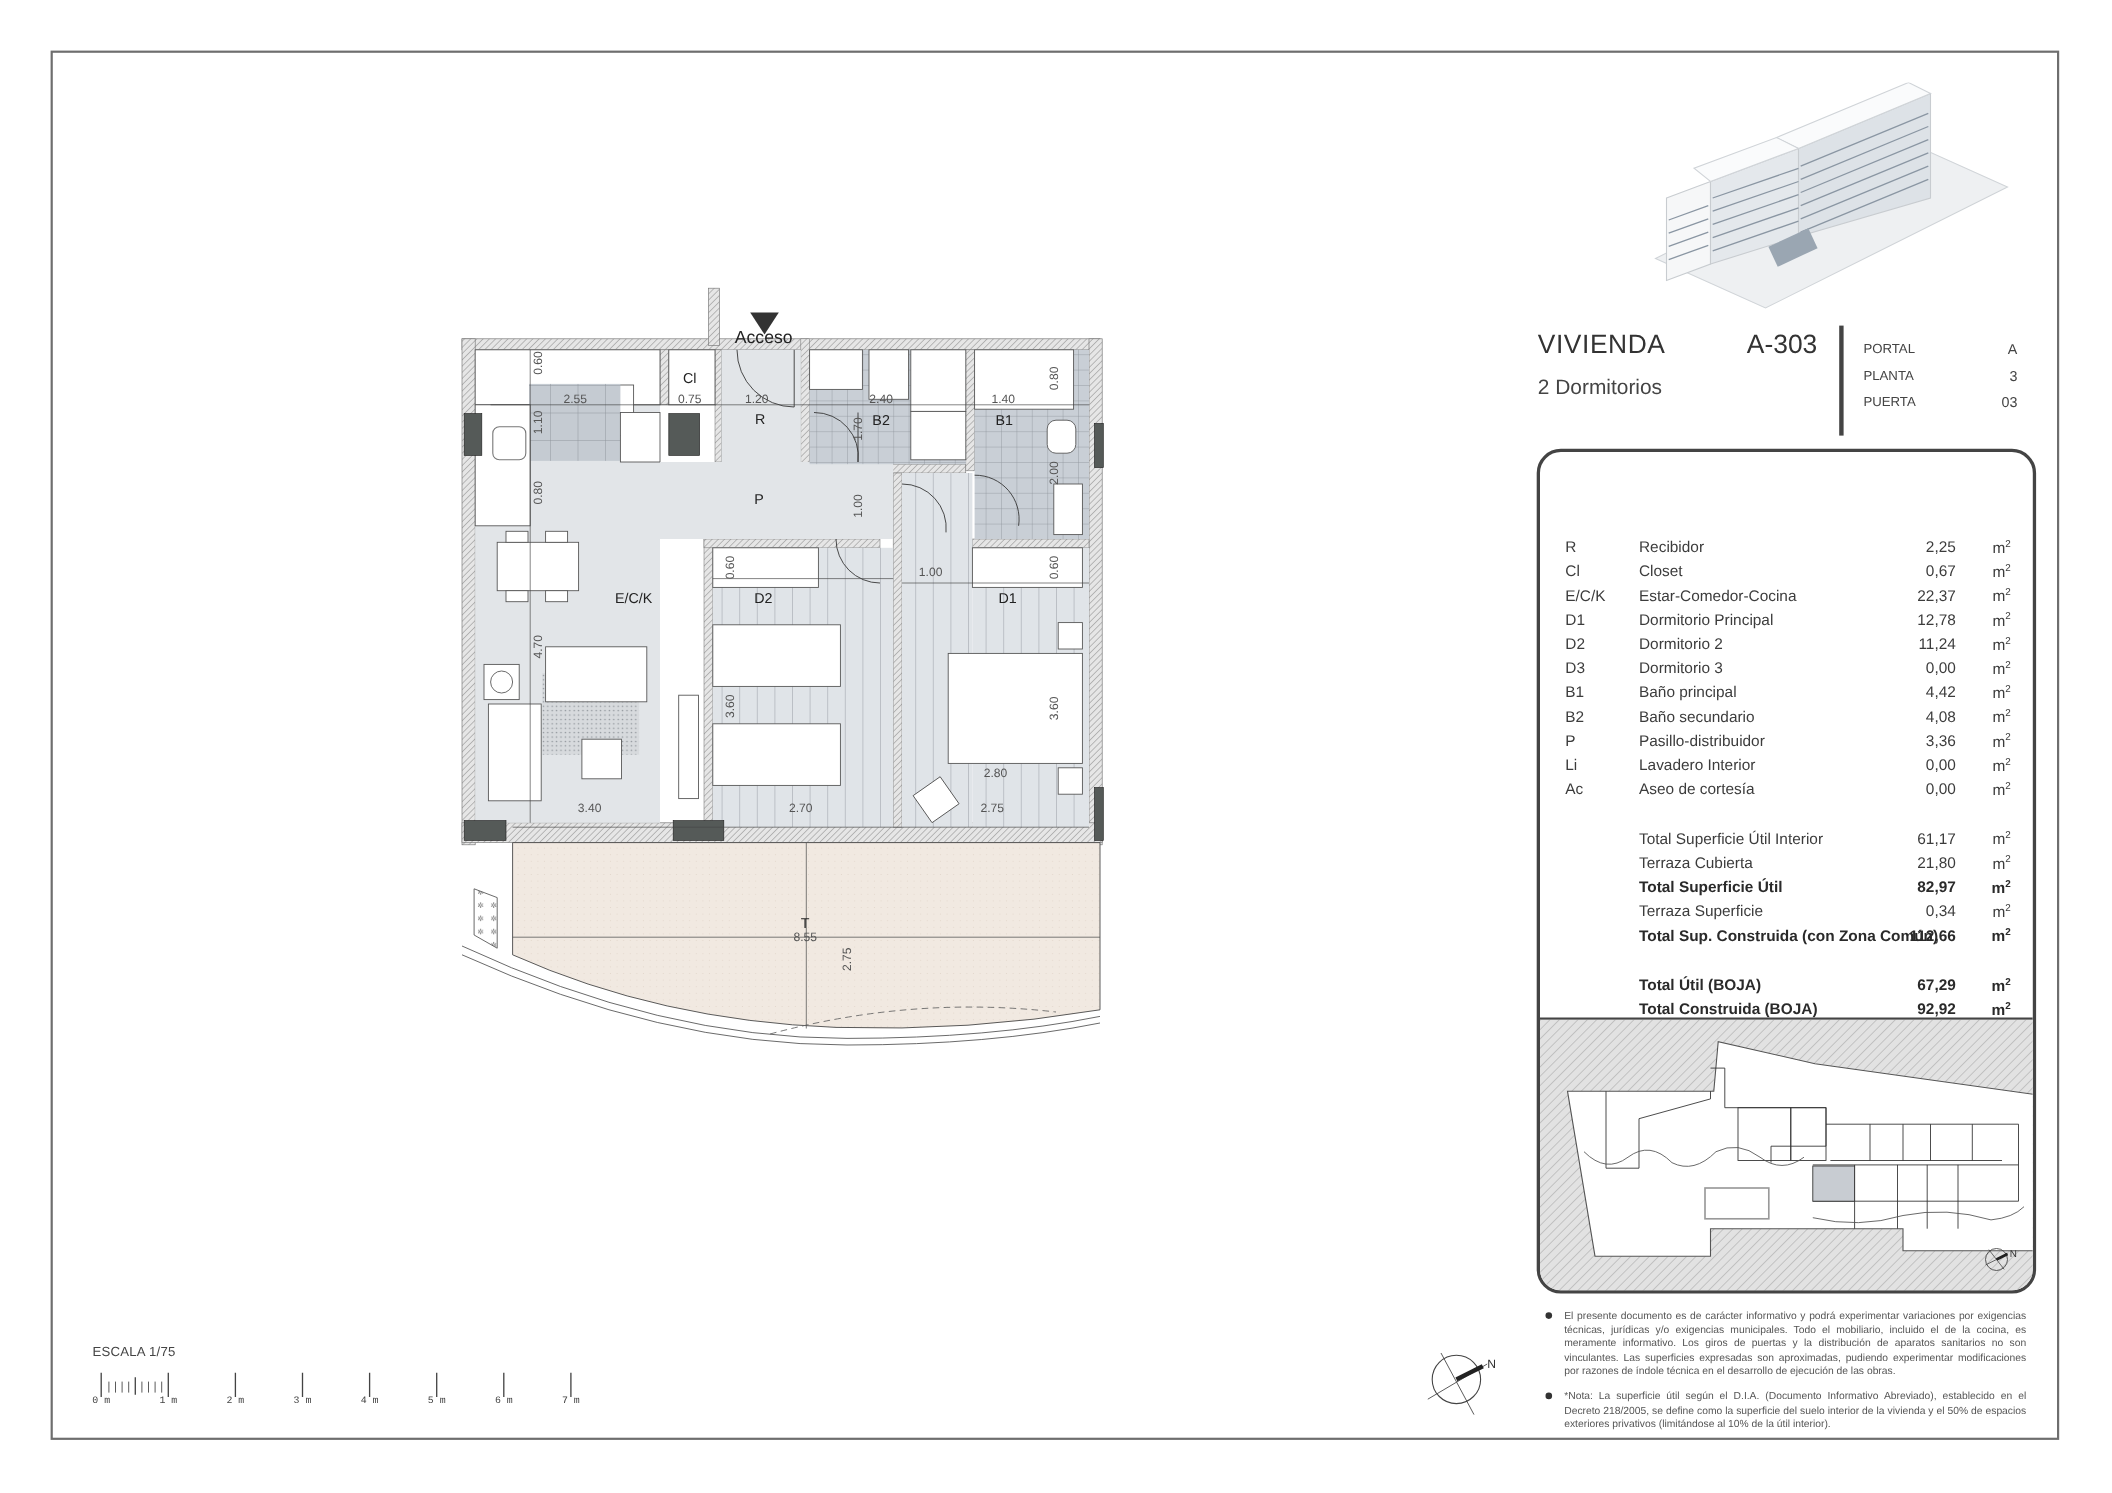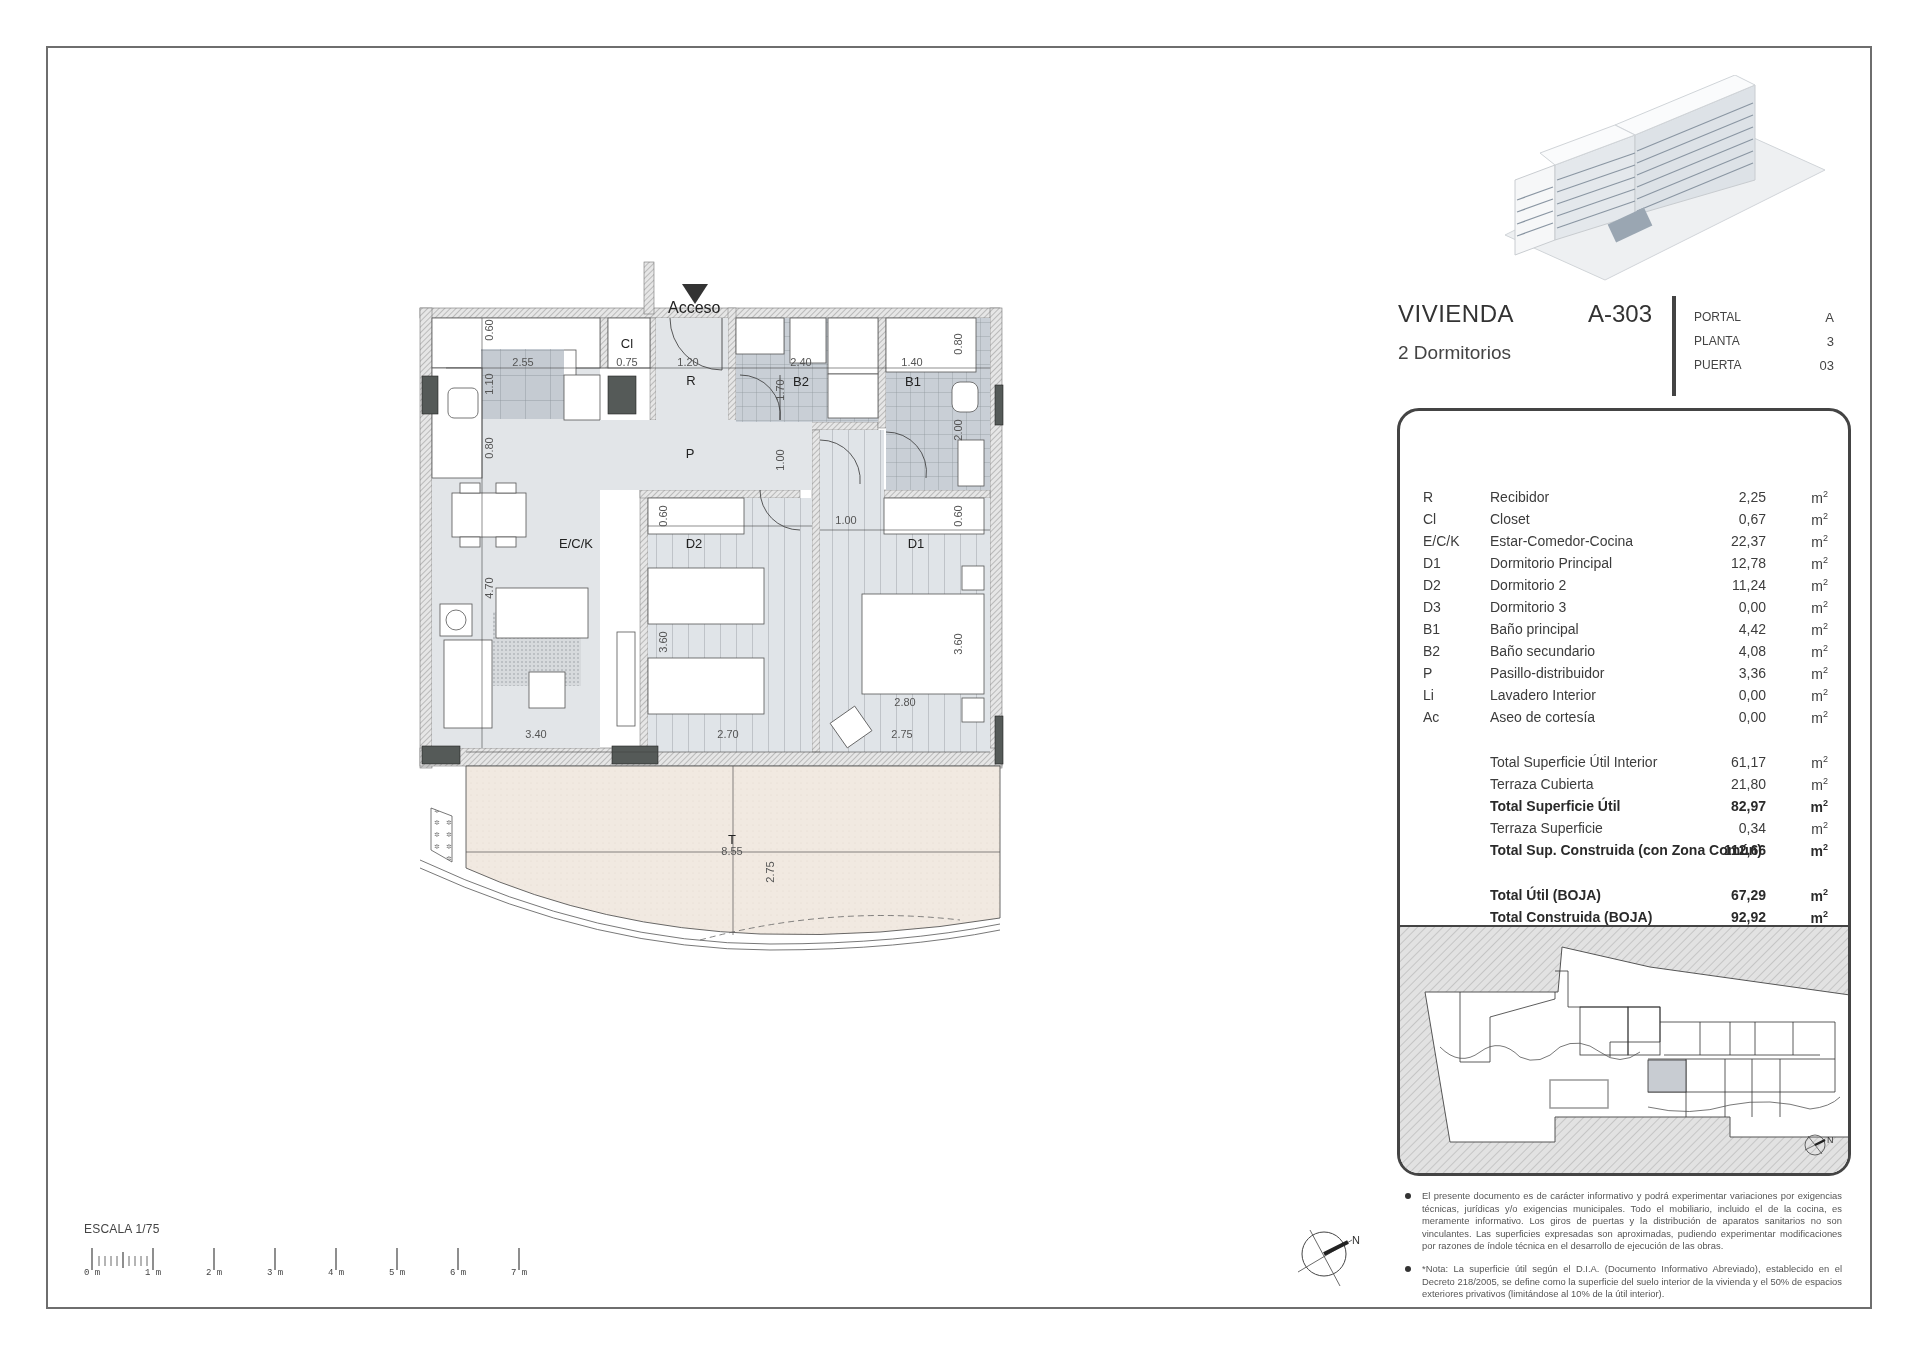--- a/index.html
+++ b/index.html
@@ -27,21 +27,21 @@
   .h-kv .v { position: absolute; right: 0; font-size: 13px; }
 
   .sup-box { position: absolute; left: 1397px; top: 408px; width: 454px; height: 768px;
              border: 3px solid #444; border-radius: 22px; box-sizing: border-box; overflow: hidden; background:#fff; }
   .sup-head { height: 48px; background: #464646; color: #fff; text-align: center;
               font-size: 24px; line-height: 48px; letter-spacing: 0.3px; }
   .sup-table { position: absolute; left: 0; top: 62px; width: 100%; }
   .row { position: absolute; left: 0; width: 100%; height: 22px; font-size: 14px; color: #3c3c3c; }
   .row .code { position: absolute; left: 23px; }
   .row .name { position: absolute; left: 78px; margin-left: 12px; }
-  .row .val { position: absolute; right: 82px; text-align: left; }
+  .row .val { position: absolute; right: 70px; text-align: left; }
   .row .unit { position: absolute; right: 20px; }
   .row .unit sup { font-size: 9px; }
   .row.bold { font-weight: bold; color: #2a2a2a; }
 
   .site-map { position: absolute; left: 0; top: 514px; width: 100%; height: 251px; border-top: 2px solid #444; }
 
   .notes { position: absolute; left: 1402px; top: 1190px; width: 440px; font-size: 9.4px; color: #555;
            line-height: 12.6px; text-align: justify; }
   .note { position: relative; padding-left: 20px; margin-bottom: 10px; }
   .note::before { content: ""; position: absolute; left: 3px; top: 3px; width: 6px; height: 6px;

